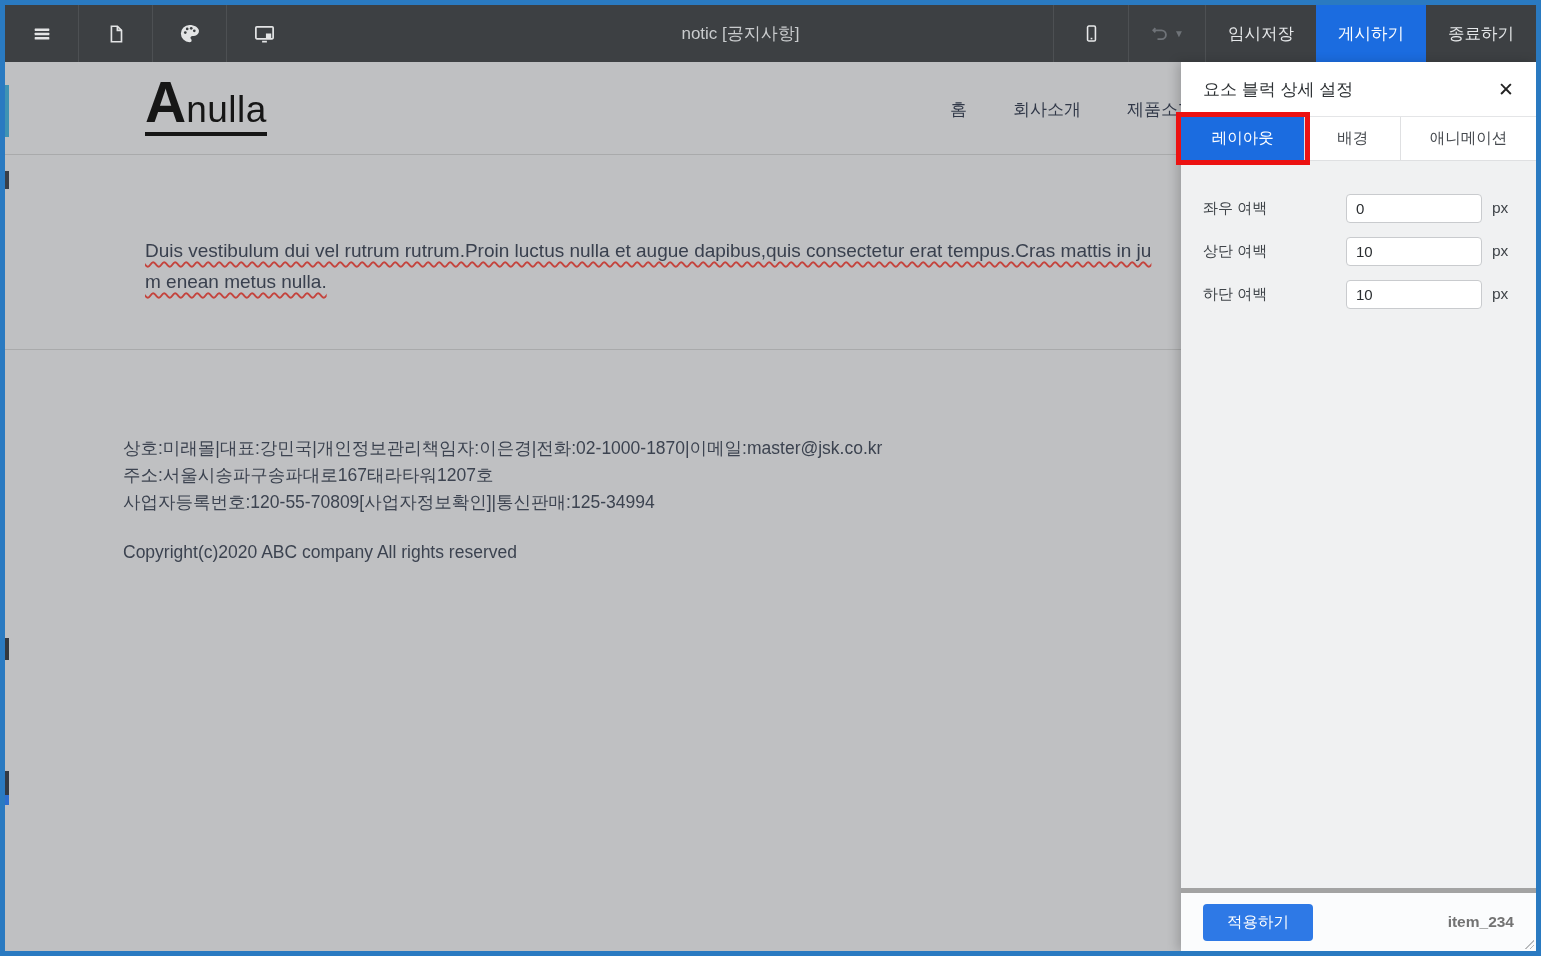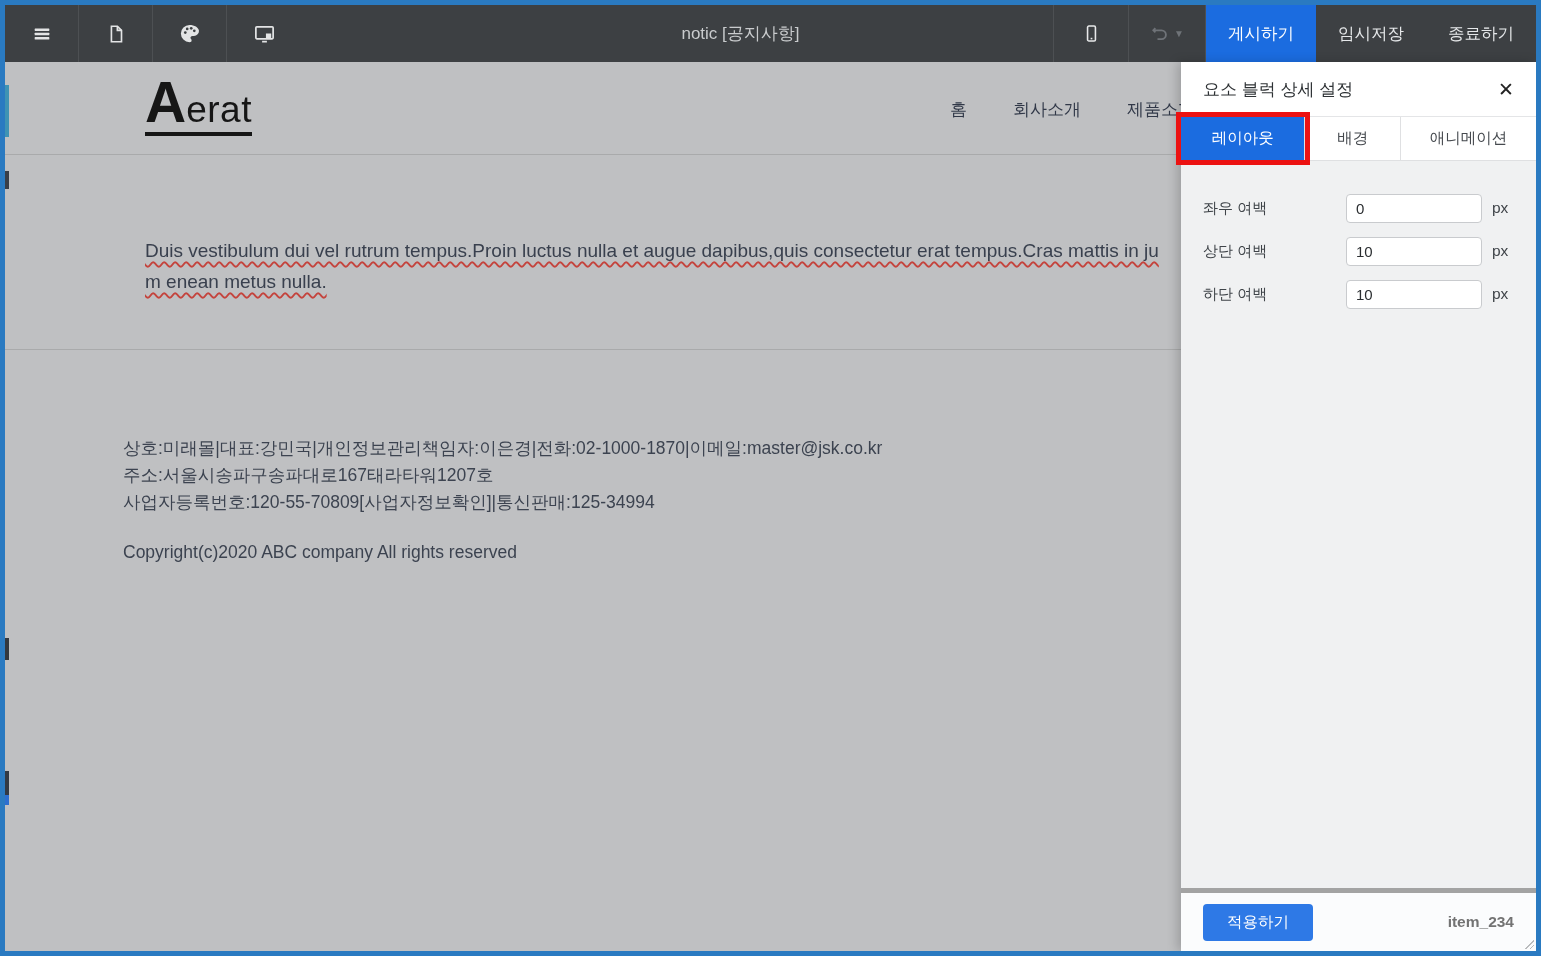--- a/index.html
+++ b/index.html
@@ -194,42 +194,42 @@
       <div class="undo-btn">
         <span>
           <svg width="20" height="20" viewBox="0 0 24 24" fill="none" stroke="#6f7378" stroke-width="2.2">
               <path d="M6.5 7.5 4 10l2.5 2.5"></path>
               <path d="M4.6 10h9.2a5.3 5.3 0 0 1 0 10.6H9"></path>
             </svg>
         </span>
         <span class="undo-caret">▼</span>
       </div>
       <div class="tb-sep"></div>
+      <div class="tb-textbtn">임시저장</div>
       <div class="tb-textbtn primary">게시하기</div>
-      <div class="tb-textbtn">임시저장</div>
       <div class="tb-textbtn">종료하기</div>
     </div>
   </div>
 
   <div class="canvas">
 
     <div class="sect-header">
       <div class="logo">
-        <span class="logo-a">A</span><span class="logo-rest">erat</span>
+        <span class="logo-a">A</span><span class="logo-rest">nulla</span>
       </div>
       <div class="nav">
         <span class="nav-item">홈</span>
         <span class="nav-item">회사소개</span>
         <span class="nav-item">제품소개</span>
       </div>
     </div>
 
     <div class="sect-text">
       <div class="lorem">
-        <div class="misspell">Duis vestibulum dui vel rutrum tempus.Proin luctus nulla et augue dapibus,quis consectetur erat tempus.Cras mattis in ju</div>
+        <div class="misspell">Duis vestibulum dui vel rutrum rutrum.Proin luctus nulla et augue dapibus,quis consectetur erat tempus.Cras mattis in ju</div>
         <div class="misspell">m enean metus nulla.</div>
       </div>
     </div>
 
     <div class="sect-footer">
       <div class="site-footer">
         <div class="fline">상호:미래몰|대표:강민국|개인정보관리책임자:이은경|전화:02-1000-1870|이메일:master@jsk.co.kr</div>
         <div class="fline">주소:서울시송파구송파대로167태라타워1207호</div>
         <div class="fline">사업자등록번호:120-55-70809[사업자정보확인]|통신판매:125-34994</div>
         <div class="copyright">Copyright(c)2020 ABC company All rights reserved</div>

